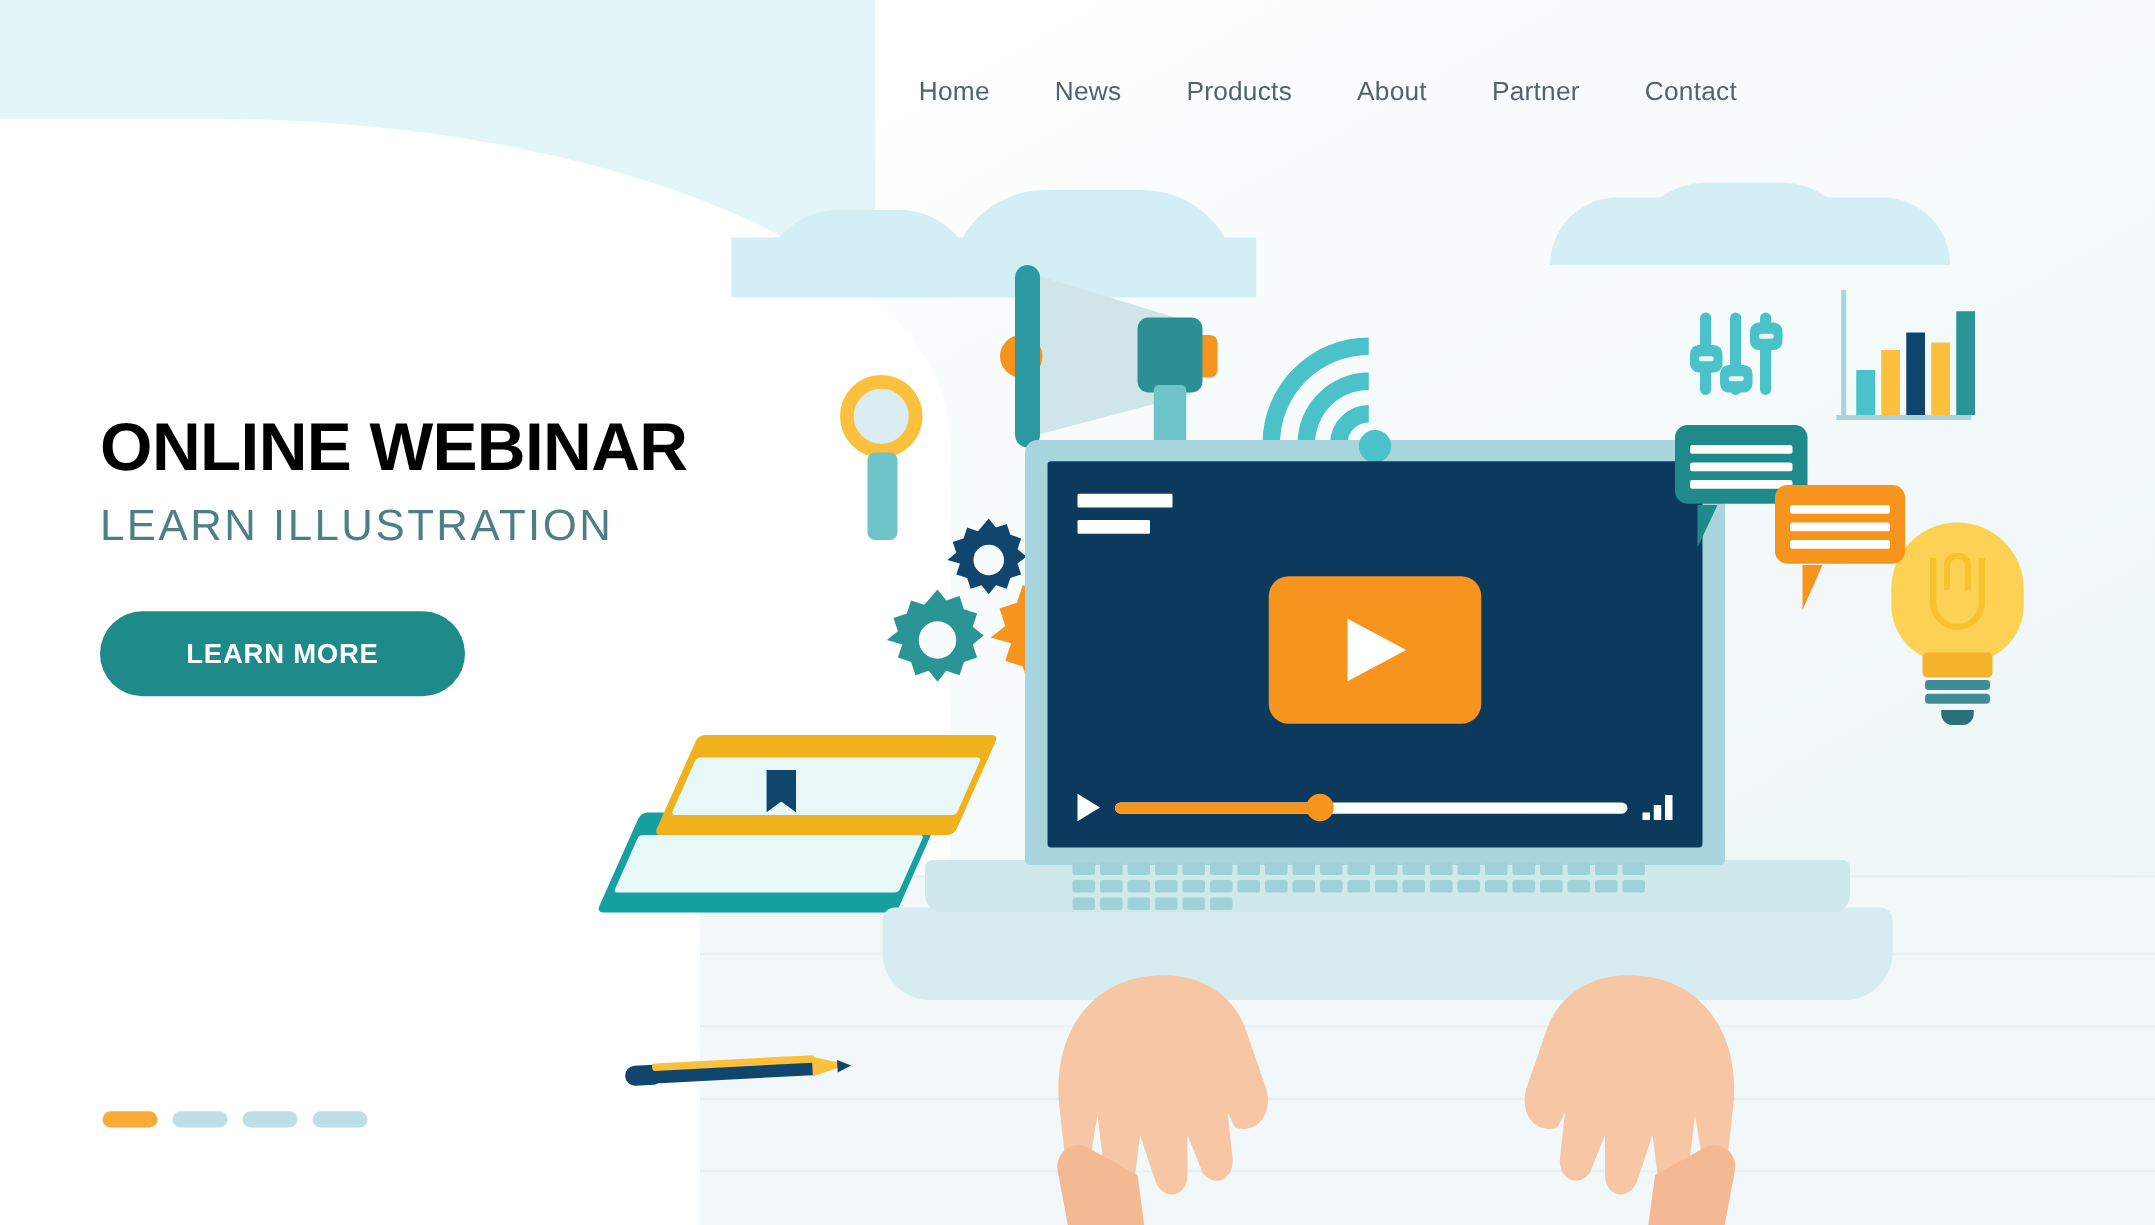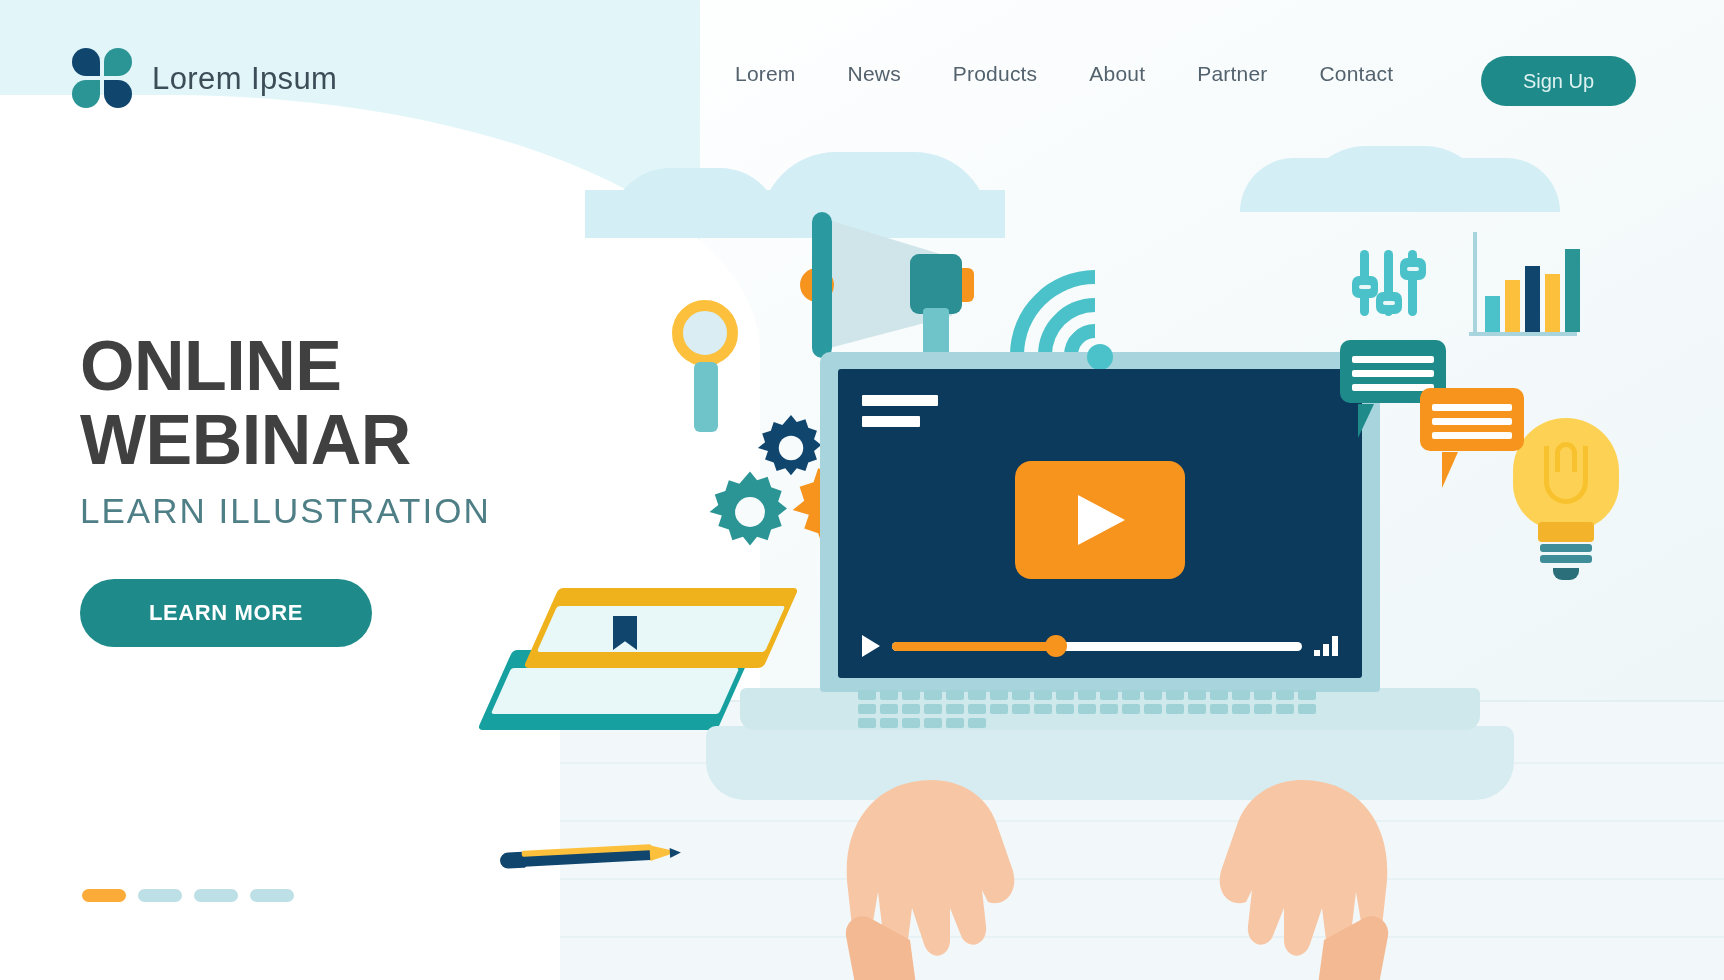--- a/index.html
+++ b/index.html
@@ -63,21 +63,21 @@
   .signup{
     position:absolute;left:1481px;top:56px;width:155px;height:50px;border-radius:26px;
     background:#1f8a8a;color:#dff2f2;font-size:20px;font-weight:300;
     display:flex;align-items:center;justify-content:center;border:none;cursor:pointer;
     font-family:"Liberation Sans", sans-serif;
   }
 
   
   .hero{position:absolute;left:80px;top:330px;width:560px;z-index:30;}
   .hero h1{
-    margin:0;font-size:70px;line-height:1.05;color:#404040;font-weight:700;letter-spacing:-.5px;
+    margin:0;font-size:54px;line-height:1.05;color:#000000;font-weight:700;letter-spacing:-.5px;
   }
   .hero h2{
     margin:14px 0 0 0;font-size:35px;color:#4e7f86;font-weight:300;letter-spacing:2px;
   }
   .hero p{
     margin:44px 0 0 0;font-size:21px;line-height:1.62;color:#5c6b76;font-weight:300;max-width:540px;
   }
   .learn{
     margin-top:48px;width:292px;height:68px;border-radius:34px;background:#1f8a8a;
     color:#ffffff;font-size:22px;font-weight:700;letter-spacing:.6px;border:none;cursor:pointer;
@@ -223,40 +223,30 @@
   <div class="cloud c2b"></div>
 
   <div class="desk">
     <div class="grain" style="top:60px"></div>
     <div class="grain" style="top:118px"></div>
     <div class="grain" style="top:176px"></div>
     <div class="grain" style="top:234px"></div>
   </div>
 
   <div class="header">
-    <div class="brand">
-      <div class="logo-mark">
-        <span class="petal tl"></span>
-          <span class="petal tr"></span>
-        <span class="petal bl"></span>
-          <span class="petal br"></span>
-      </div>
-      <div class="brand-name">Lorem Ipsum</div>
-    </div>
 
     <nav class="nav">
-      <a href="#">Lorem</a>
+      <a href="#">Home</a>
       <a href="#">News</a>
       <a href="#">Products</a>
       <a href="#">About</a>
       <a href="#">Partner</a>
       <a href="#">Contact</a>
     </nav>
 
-    <button class="signup">Sign Up</button>
   </div>
 
   <div class="hero">
     <h1>ONLINE WEBINAR</h1>
     <h2>LEARN  ILLUSTRATION</h2>
     <button class="learn">LEARN MORE</button>
   </div>
 
   <div class="dots">
     <span class="dot active"></span>

